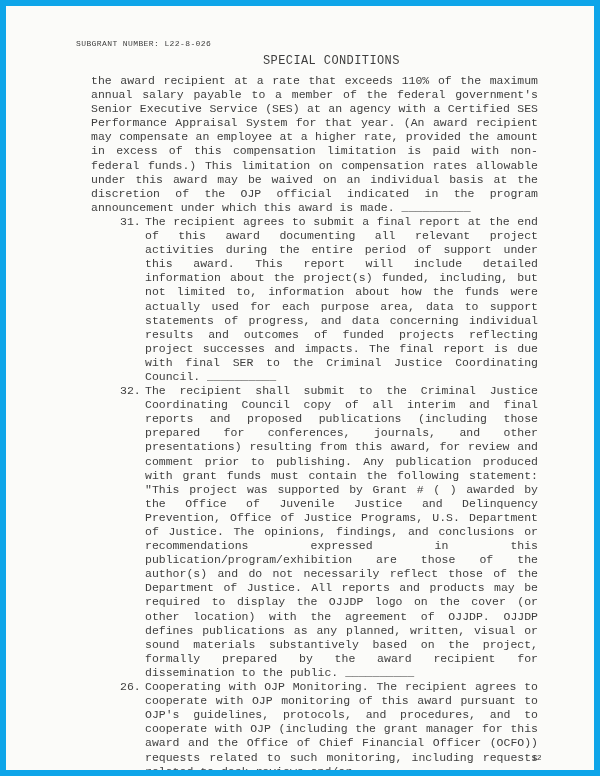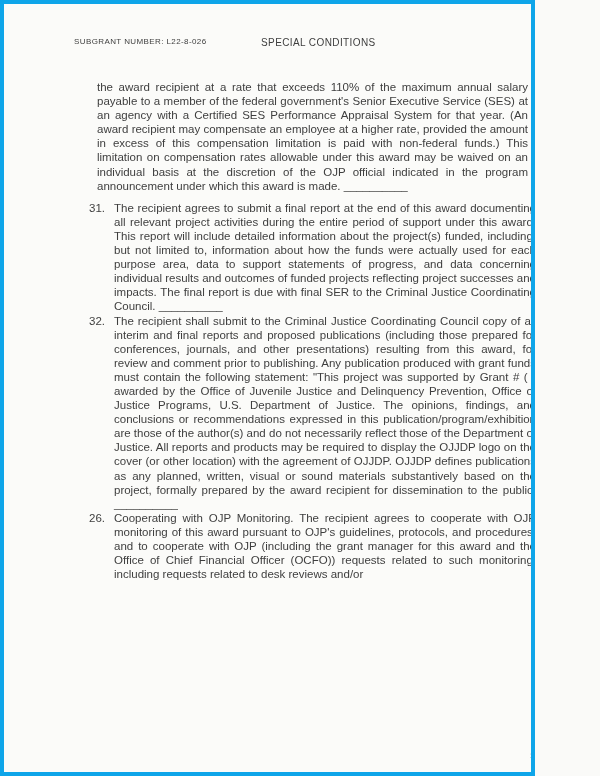--- a/index.html
+++ b/index.html
@@ -2,62 +2,63 @@
 <html><head>
 <meta charset="utf-8">
 <style>
   html, body {
     margin: 0;
     padding: 0;
     background: #fafaf8;
   }
   .page {
     position: relative;
-    width: 535px;
+    width: 600px;
     height: 776px;
     background: #fbfbf9;
     box-sizing: border-box;
-    border: 4px solid #0ea5e9;
-    font-family: Liberation Sans, sans-serif;
+    border: 6px solid #0ea5e9;
+    font-family: Liberation Mono, monospace;
     color: #3e3e3e;
     overflow: hidden;
   }
   .hdr-subgrant {
     position: absolute;
     top: 33px;
     left: 70px;
     font-size: 8px;
     letter-spacing: 0.4px;
     white-space: nowrap;
   }
   .hdr-section {
     position: absolute;
-    top: 33px;
+    top: 48px;
     left: 257px;
-    font-size: 10px;
+    font-size: 12px;
     letter-spacing: 0.4px;
     white-space: nowrap;
   }
   .doc-body {
     position: absolute;
     top: 68px;
     left: 85px;
     width: 447px;
     font-size: 11.5px;
     line-height: 14.1px;
     text-align: justify;
   }
   .para {
-    margin: 8px;
+    margin: 0;
     text-align: justify;
   }
   .item {
     position: relative;
     padding-left: 25px;
     text-align: justify;
+    margin-left: 29px;
   }
   .item .num {
     position: absolute;
     left: 0;
     top: 0;
     white-space: nowrap;
   }
   .page-number {
     position: absolute;
     top: 747px;

